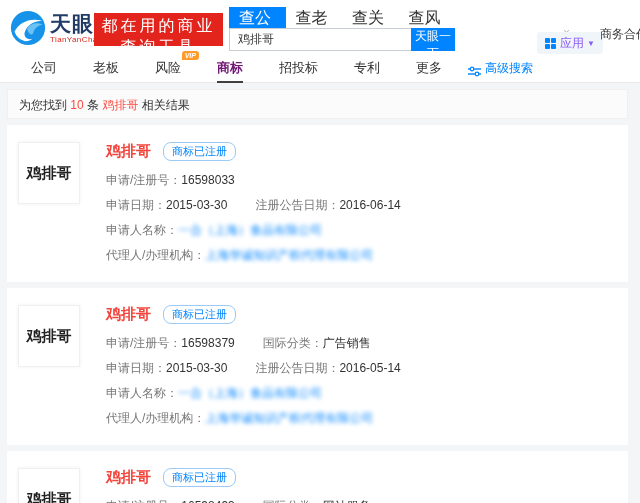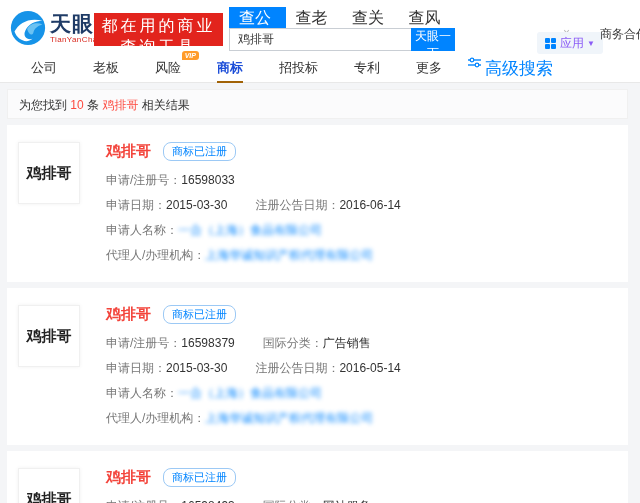--- a/index.html
+++ b/index.html
@@ -32,24 +32,24 @@
   .apps { position:absolute; left:537px; top:32px; height:22px; background:#f0f5fa; border-radius:3px;
           display:flex; align-items:center; padding:0 8px; color:#8b5cf6; font-size:12px; cursor:pointer; }
   .apps .grid { width:11px; height:11px; display:grid; grid-template-columns:5px 5px; grid-gap:1px; margin-right:4px; }
   .apps .grid i { background:#0084ff; border-radius:1px; }
   .caret { font-size:8px; margin-left:3px; }
   .bizcoop { position:absolute; left:600px; top:26px; font-size:12px; color:#333; cursor:pointer; white-space:nowrap; }
 
   
   .nav { background:#fff; height:28px; border-bottom:1px solid #e8e8e8; display:flex; align-items:center; padding:0 13px; position:relative; }
   .nav-item { position:relative; margin:0 18px; font-size:13px; color:#333; cursor:pointer; height:28px; line-height:26px; }
-  .nav-item.active { color:#1d4ed8; font-weight:bold; border-bottom:2px solid #a16207; }
+  .nav-item.active { color:#701a75; font-weight:bold; border-bottom:2px solid #404040; }
   .vip { position:absolute; top:-4px; right:-18px; background:#ff9b2a; color:#fff; font-size:7px;
          font-style:italic; font-weight:bold; padding:0 3px; border-radius:3px 3px 3px 0; line-height:9px; }
-  .adv { display:flex; align-items:flex-start; color:#0084ff; font-size:17px; margin-left:8px; cursor:pointer; }
+  .adv { display:flex; align-items:flex-end; color:#0084ff; font-size:12px; margin-left:8px; cursor:pointer; }
   .adv svg { margin-right:4px; }
 
   
   .info-bar { background:#fbfbfc; border:1px solid #f0f0f0; margin:6px 12px 0 7px; height:30px;
               line-height:30px; padding-left:11px; font-size:12px; color:#333; }
   .red { color:#fd4a3f; }
 
   .card { background:#fff; margin:6px 12px 0 7px; padding:17px 0 14px 11px; display:flex; }
   .tm-img { width:62px; height:62px; background:#fff; border:1px solid #f0f0f0; box-shadow:0 0 4px rgba(0,0,0,.06);
             display:flex; align-items:center; justify-content:center; font-size:15px; font-weight:bold; color:#222; flex:none; }

